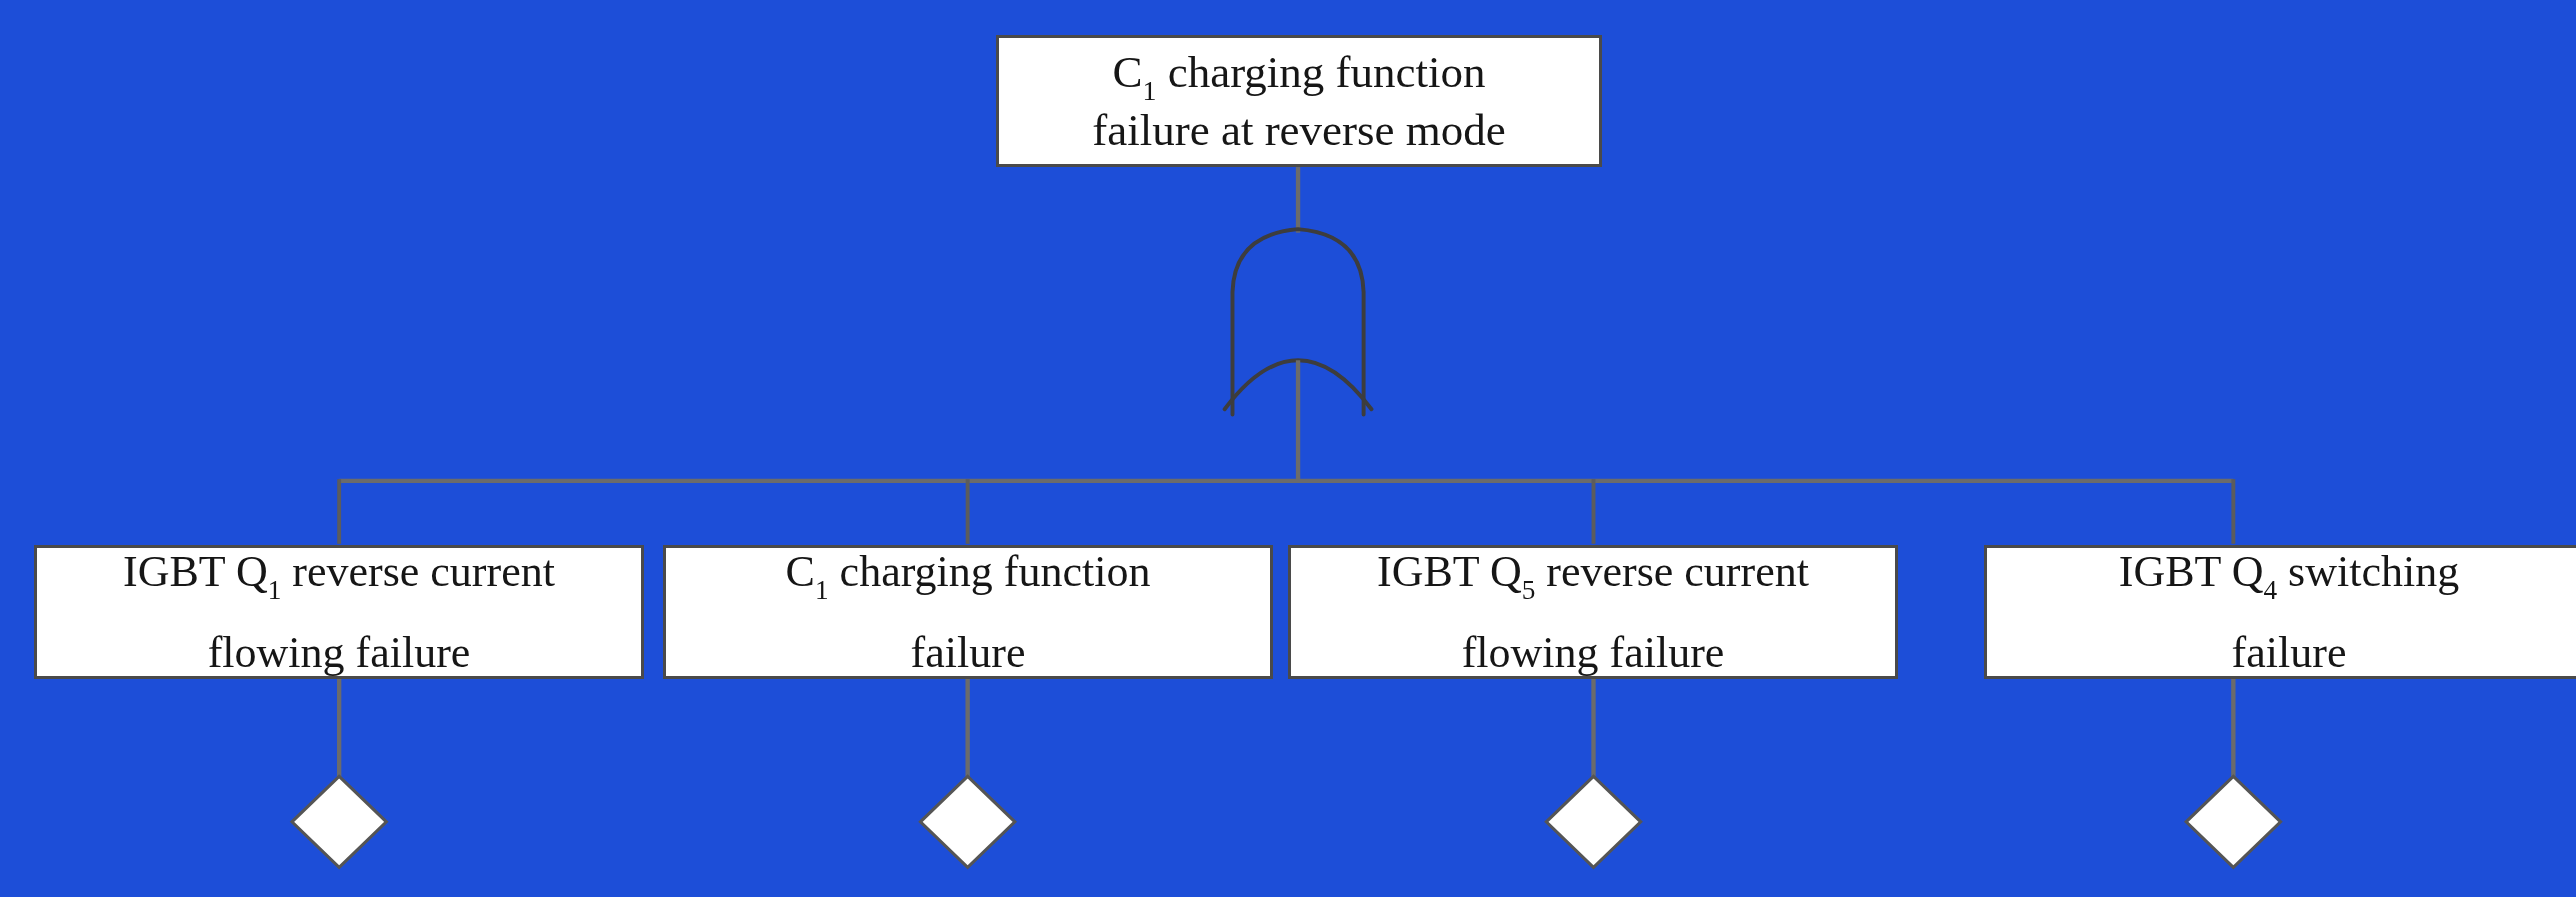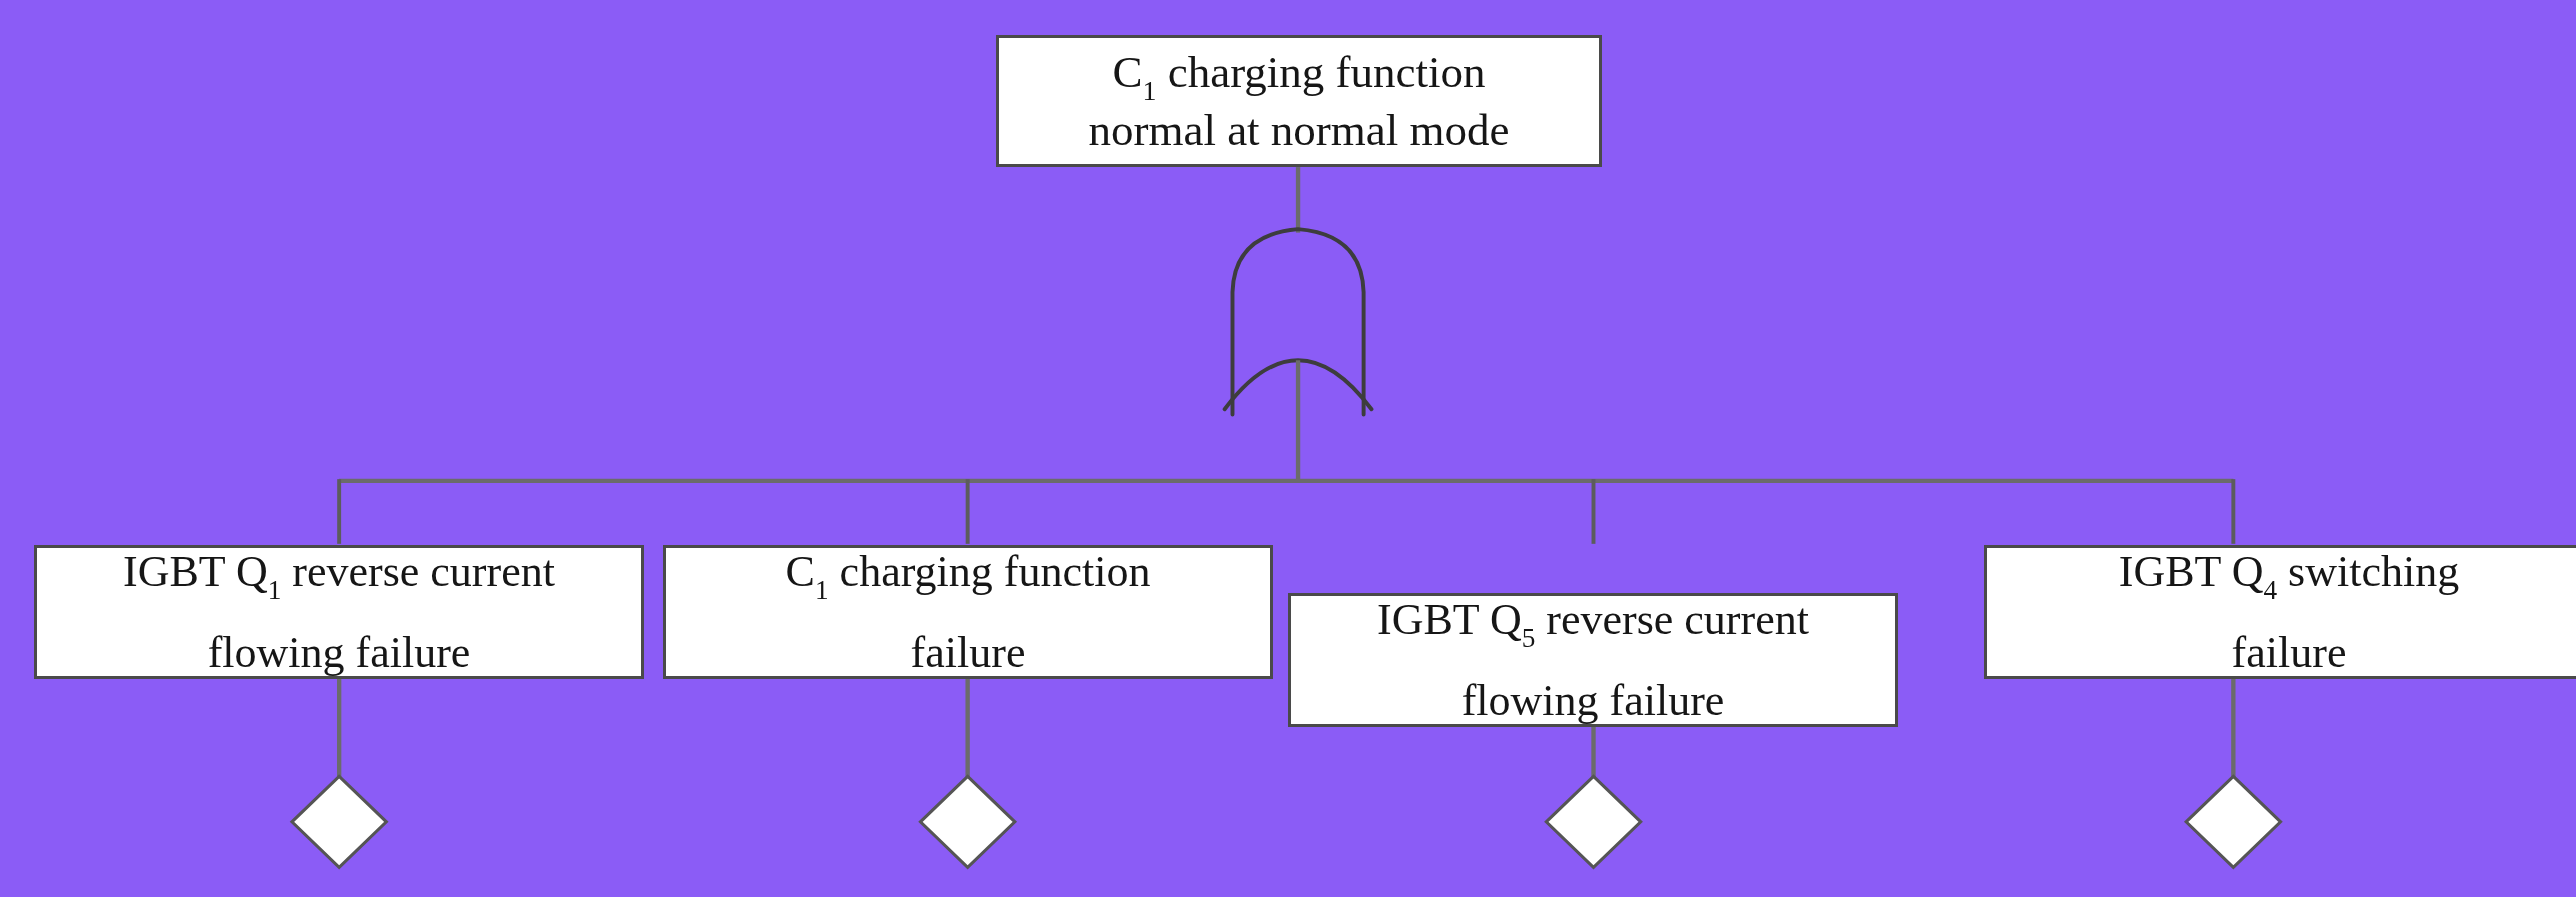--- a/index.html
+++ b/index.html
@@ -4,21 +4,21 @@
 <style>
   html, body {
     margin: 0;
     padding: 0;
     background: #ffffff;
   }
   .canvas {
     position: relative;
     width: 2576px;
     height: 898px;
-    background: #8b5cf6;
+    background: #1d4ed8;
     font-family: "Liberation Serif", "DejaVu Serif", serif;
     overflow: hidden;
   }
   .wires {
     position: absolute;
     left: 0;
     top: 0;
     width: 2576px;
     height: 898px;
   }
@@ -49,21 +49,21 @@
   .basic-event {
     top: 545px;
     width: 610px;
     height: 134px;
     font-size: 44px;
     line-height: 55px;
     gap: 26px;
   }
   .be-0 { left: 34px; }
   .be-1 { left: 663px; }
-  .be-2 { left: 1288px; margin-top: 48px; }
+  .be-2 { left: 1288px; }
   .be-3 { left: 1984px; }
   sub.subscript {
     font-size: 0.62em;
     line-height: 0;
     position: relative;
     top: 0.12em;
   }
 </style>
 </head>
 <body>
@@ -93,21 +93,21 @@
     <line x1="2555" y1="776" x2="2555" y2="889" stroke="#6b6b6b" stroke-width="5"></line>
 
     <polygon points="388,888 442,940 388,992 334,940" fill="#ffffff" stroke="#555555" stroke-width="3.5"></polygon>
     <polygon points="1107,888 1161,940 1107,992 1053,940" fill="#ffffff" stroke="#555555" stroke-width="3.5"></polygon>
     <polygon points="1823,888 1877,940 1823,992 1769,940" fill="#ffffff" stroke="#555555" stroke-width="3.5"></polygon>
     <polygon points="2555,888 2609,940 2555,992 2501,940" fill="#ffffff" stroke="#555555" stroke-width="3.5"></polygon>
   </svg>
 
   <div class="node top-event">
     <span class="txtline"><span>C</span><sub class="subscript">1</sub><span> charging function</span></span>
-    <span class="txtline"><span></span><sub class="subscript"></sub><span>normal at normal mode</span></span>
+    <span class="txtline"><span></span><sub class="subscript"></sub><span>failure at reverse mode</span></span>
   </div>
 
   <div class="node basic-event be-0">
     <span class="txtline"><span>IGBT Q</span><sub class="subscript">1</sub><span> reverse current</span></span>
     <span class="txtline"><span></span><sub class="subscript"></sub><span>flowing failure</span></span>
   </div>
 
   <div class="node basic-event be-1">
     <span class="txtline"><span>C</span><sub class="subscript">1</sub><span> charging function</span></span>
     <span class="txtline"><span></span><sub class="subscript"></sub><span>failure</span></span>

